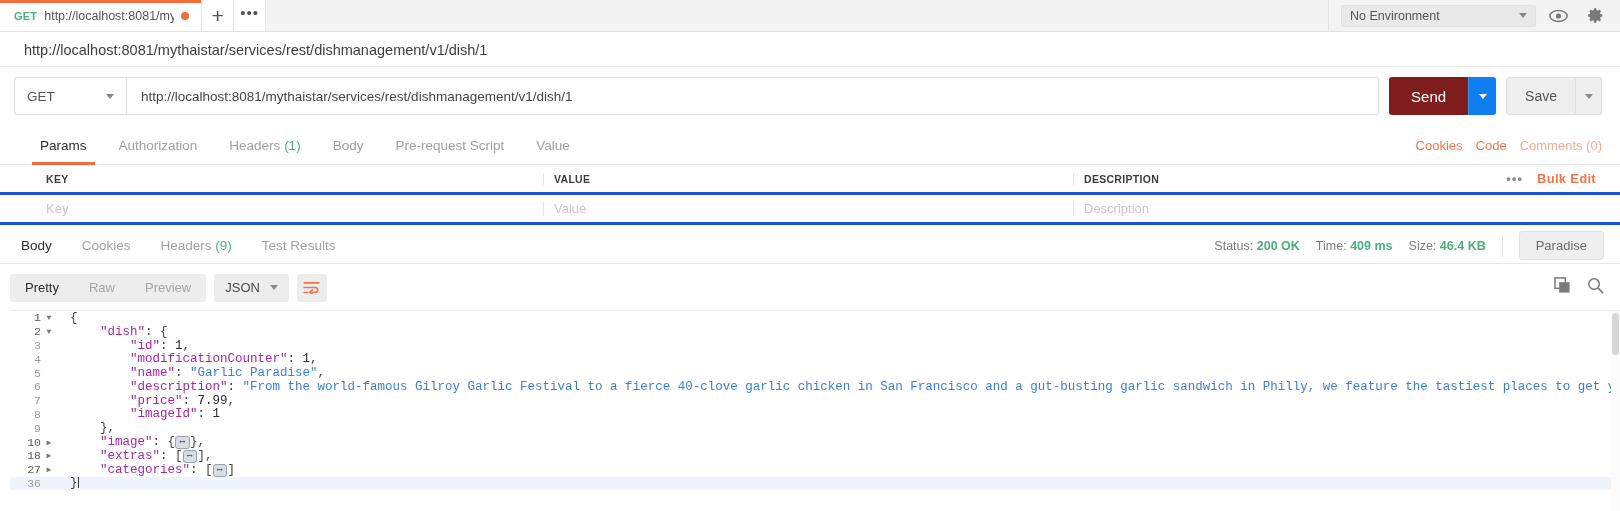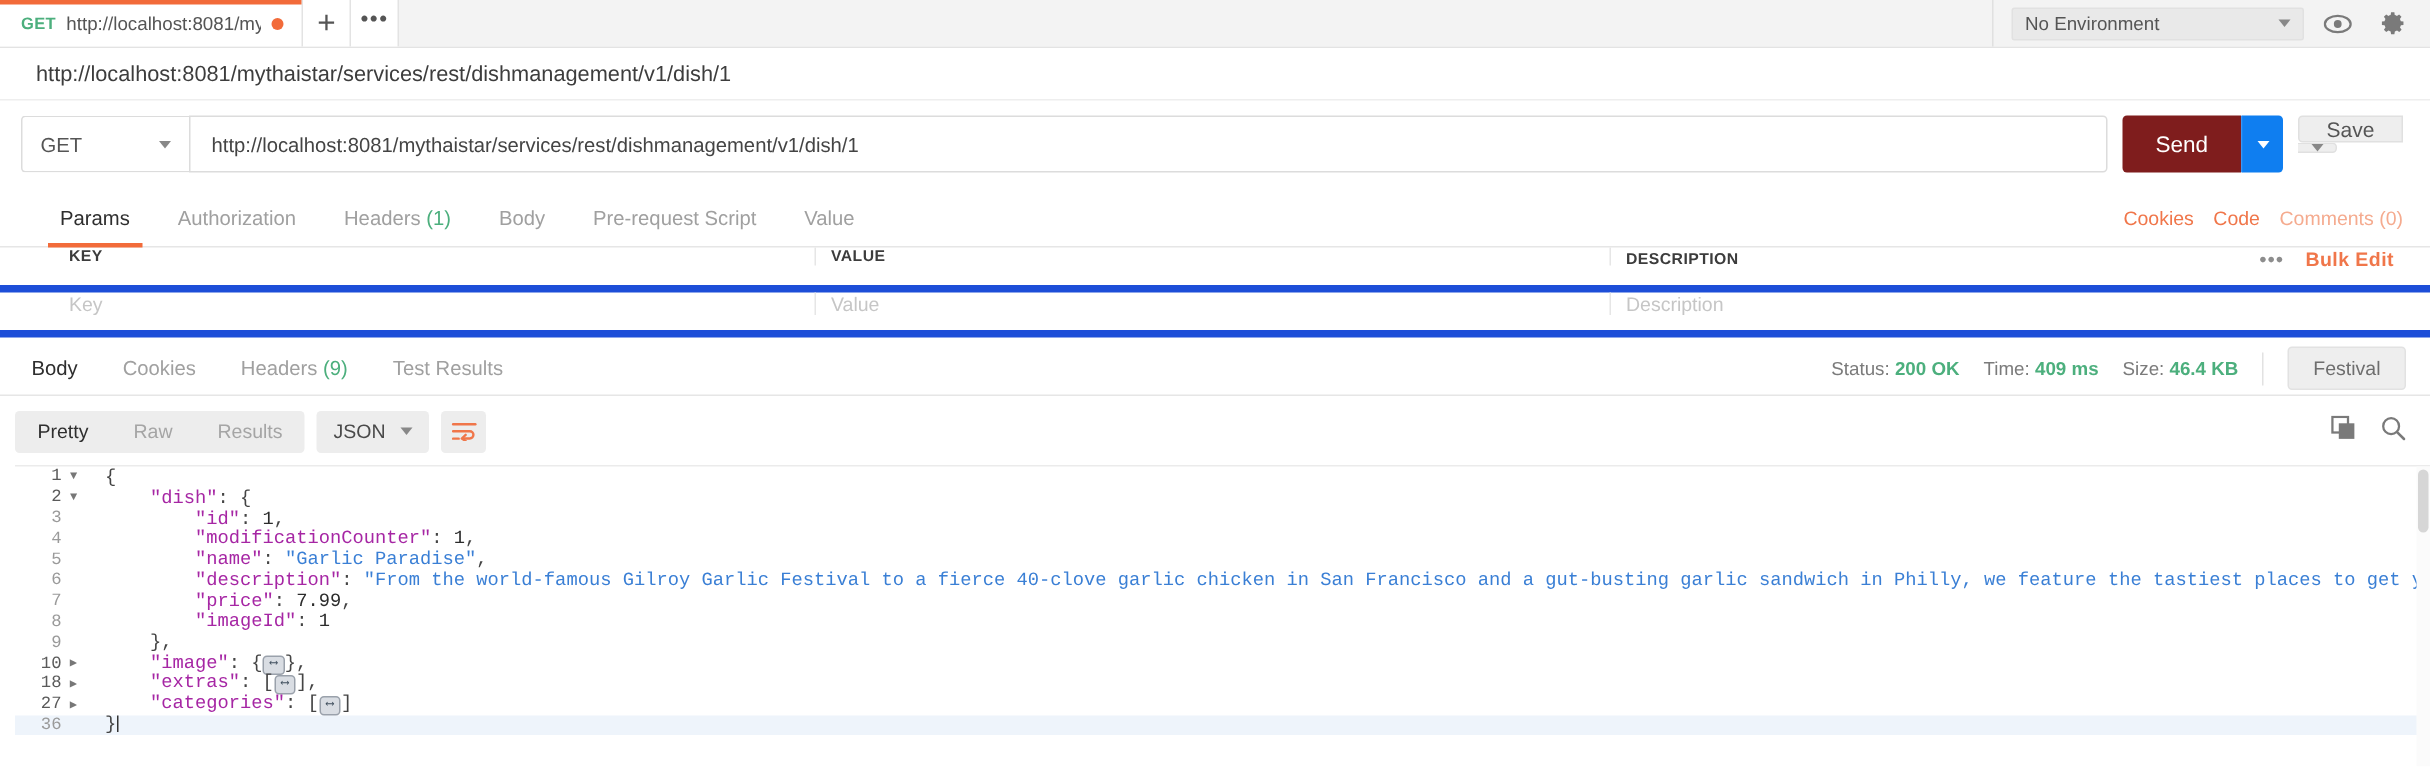--- a/index.html
+++ b/index.html
@@ -86,21 +86,21 @@
   .send-wrap { display: flex; margin-left: 10px; height: 38px; }
   .send-btn {
     background: #7f1d1d; color: #fff; font-size: 15px; font-weight: normal;
     display: flex; align-items: center; padding: 0 22px; border-radius: 3px 0 0 3px;
   }
   .send-caret {
     background: #0f7ef0; width: 28px; display: flex; align-items: center; justify-content: center;
     border-left: 1px solid #3d96f2; border-radius: 0 3px 3px 0;
   }
   .send-caret .caret { border-top-color: #fff; }
-  .save-wrap { display: flex; margin-left: 10px; height: 38px; flex-direction: column; }
+  .save-wrap { display: flex; margin-left: 10px; height: 38px; }
   .save-btn {
     background: #eeeeee; border: 1px solid #e0e0e0; color: #555; font-size: 14px;
     display: flex; align-items: center; padding: 0 18px; border-radius: 3px 0 0 3px;
   }
   .save-caret {
     background: #eeeeee; border: 1px solid #e0e0e0; border-left: none; width: 26px;
     display: flex; align-items: center; justify-content: center; border-radius: 0 3px 3px 0;
   }
 
   
@@ -118,21 +118,21 @@
     content: ""; position: absolute; left: 8px; right: 8px; bottom: -1px; height: 3px;
     background: #f26b3a;
   }
   .rt .cnt { color: #4caf7d; }
   .rt-right { margin-left: auto; display: flex; align-items: center; gap: 13px; padding-bottom: 11px; }
   .lnk { font-size: 13px; color: #f0764a; }
   .lnk.muted { color: #f5ab8f; }
 
   
   .ptable { position: absolute; top: 165px; left: 0; right: 0; }
-  .prow { display: flex; height: 30px; align-items: flex-start; border-bottom: 5px solid #1d4ed8; }
+  .prow { display: flex; height: 30px; align-items: center; border-bottom: 3px solid #1d4ed8; }
   .prow.head { height: 30px; }
   .pcell {
     display: flex; align-items: center; padding: 0 10px;
     border-right: 1px solid #e6e6e6; font-size: 11.5px;
   }
   .prow.head .pcell { color: #3c3c3c; font-weight: bold; letter-spacing: .3px; font-size: 10.5px; }
   .pcell.check { width: 36px; border-right: 1px solid #e6e6e6; }
   .pcell.key { width: 508px; }
   .pcell.val { width: 530px; }
   .pcell.desc { flex: 1; border-right: none; }
@@ -342,29 +342,29 @@
       </span>
       <span>
         <span>Time:</span>
         <span class="g">409 ms</span>
       </span>
       <span>
         <span>Size:</span>
         <span class="g">46.4 KB</span>
       </span>
       <span class="sep"></span>
-      <span class="dl-btn">Festival</span>
+      <span class="dl-btn">Paradise</span>
     </div>
   </div>
 
   <div class="bodybar">
     <div class="seg">
       <span class="sv active">Pretty</span>
       <span class="sv">Raw</span>
-      <span class="sv">Results</span>
+      <span class="sv">Preview</span>
     </div>
     <div class="fmt">
       <span>JSON</span>
       <span class="caret"></span>
     </div>
     <div class="wrapbtn">
       <svg width="17" height="13" viewBox="0 0 18 14">
         <path d="M1 2h16" stroke="#f0764a" stroke-width="1.7" stroke-linecap="round"></path>
         <path d="M1 7h12a2.6 2.6 0 010 5.2H8" stroke="#f0764a" stroke-width="1.7" fill="none" stroke-linecap="round"></path>
         <path d="M10 9.6L7.2 12.2 10 14" stroke="#f0764a" stroke-width="1.7" fill="none" stroke-linecap="round" stroke-linejoin="round"></path>

